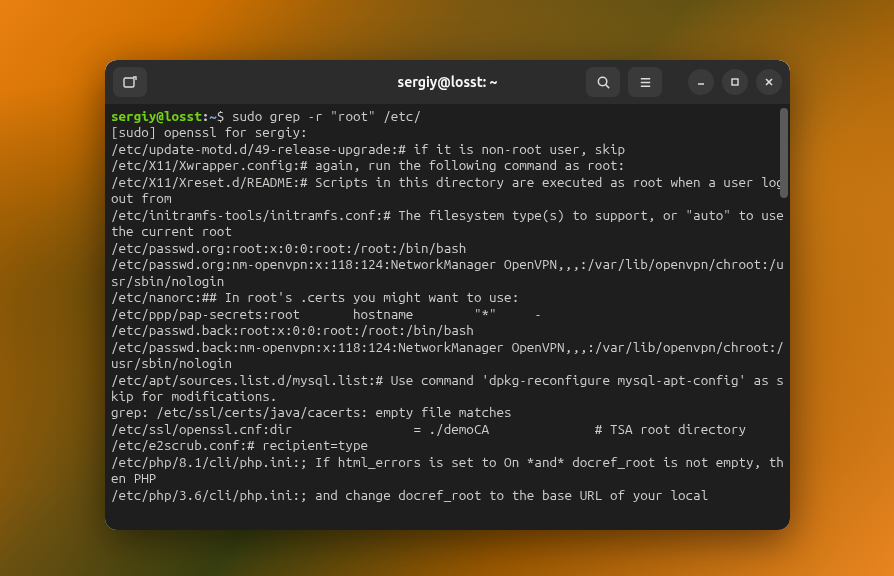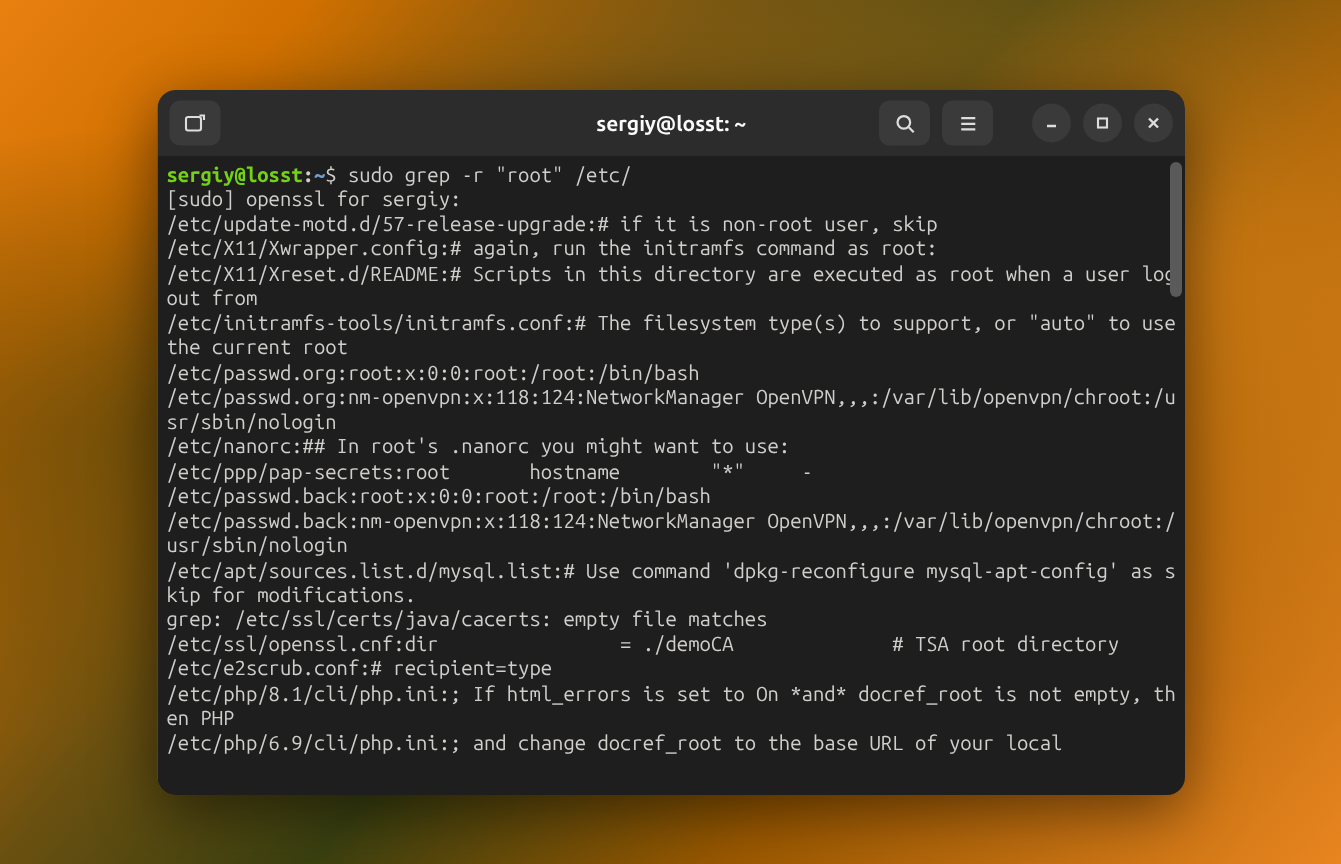--- a/index.html
+++ b/index.html
@@ -22,21 +22,21 @@
       background: radial-gradient(ellipse at 15% 50%, rgba(90, 70, 10, 0.7) 0%, transparent 50%),
                   radial-gradient(ellipse at 85% 30%, rgba(230, 140, 30, 0.6) 0%, transparent 50%),
                   linear-gradient(130deg, #e88010 0%, #d07000 15%, #6a5010 35%, #3a4010 50%, #9a5800 70%, #e88520 100%);
     }
     .window {
       position: absolute;
       left: 105px;
       top: 60px;
       width: 685px;
       height: 470px;
-      background: #a16207;
+      background: #e5e5e5;
       border-radius: 12px;
       box-shadow: 0 10px 40px rgba(0,0,0,0.5);
       display: flex;
       flex-direction: column;
       overflow: hidden;
     }
     .titlebar {
       height: 44px;
       background: #2c2c2c;
       display: flex;
@@ -144,30 +144,30 @@
     <div class="tb-btn round">
       <svg width="12" height="12" viewBox="0 0 12 12">
         <line x1="3" y1="3" x2="9" y2="9" stroke="#ddd" stroke-width="1.6"></line>
         <line x1="9" y1="3" x2="3" y2="9" stroke="#ddd" stroke-width="1.6"></line>
       </svg>
     </div>
   </div>
 
   <div class="terminal"><span class="prompt-user">sergiy@losst</span><span class="prompt-colon">:</span><span class="prompt-path">~</span><span>$</span> <span>sudo grep -r "root" /etc/</span>
 <span>[sudo] openssl for sergiy:</span>
-<span>/etc/update-motd.d/57-release-upgrade:# if it is non-root user, skip</span>
-<span>/etc/X11/Xwrapper.config:# again, run the initramfs command as root:</span>
+<span>/etc/update-motd.d/49-release-upgrade:# if it is non-root user, skip</span>
+<span>/etc/X11/Xwrapper.config:# again, run the following command as root:</span>
 <span>/etc/X11/Xreset.d/README:# Scripts in this directory are executed as root when a user log out from</span>
 <span>/etc/initramfs-tools/initramfs.conf:# The filesystem type(s) to support, or "auto" to use the current root</span>
 <span>/etc/passwd.org:root:x:0:0:root:/root:/bin/bash</span>
 <span>/etc/passwd.org:nm-openvpn:x:118:124:NetworkManager OpenVPN,,,:/var/lib/openvpn/chroot:/usr/sbin/nologin</span>
-<span>/etc/nanorc:## In root's .nanorc you might want to use:</span>
+<span>/etc/nanorc:## In root's .certs you might want to use:</span>
 <span>/etc/ppp/pap-secrets:root       hostname        "*"     -</span>
 <span>/etc/passwd.back:root:x:0:0:root:/root:/bin/bash</span>
 <span>/etc/passwd.back:nm-openvpn:x:118:124:NetworkManager OpenVPN,,,:/var/lib/openvpn/chroot:/usr/sbin/nologin</span>
 <span>/etc/apt/sources.list.d/mysql.list:# Use command 'dpkg-reconfigure mysql-apt-config' as skip for modifications.</span>
 <span>grep: /etc/ssl/certs/java/cacerts: empty file matches</span>
 <span>/etc/ssl/openssl.cnf:dir                = ./demoCA              # TSA root directory</span>
 <span>/etc/e2scrub.conf:# recipient=type</span>
 <span>/etc/php/8.1/cli/php.ini:; If html_errors is set to On *and* docref_root is not empty, then PHP</span>
-<span>/etc/php/6.9/cli/php.ini:; and change docref_root to the base URL of your local</span>
+<span>/etc/php/3.6/cli/php.ini:; and change docref_root to the base URL of your local</span>
 <div class="scrollbar"></div></div>
 </div>
 
 </body></html>

